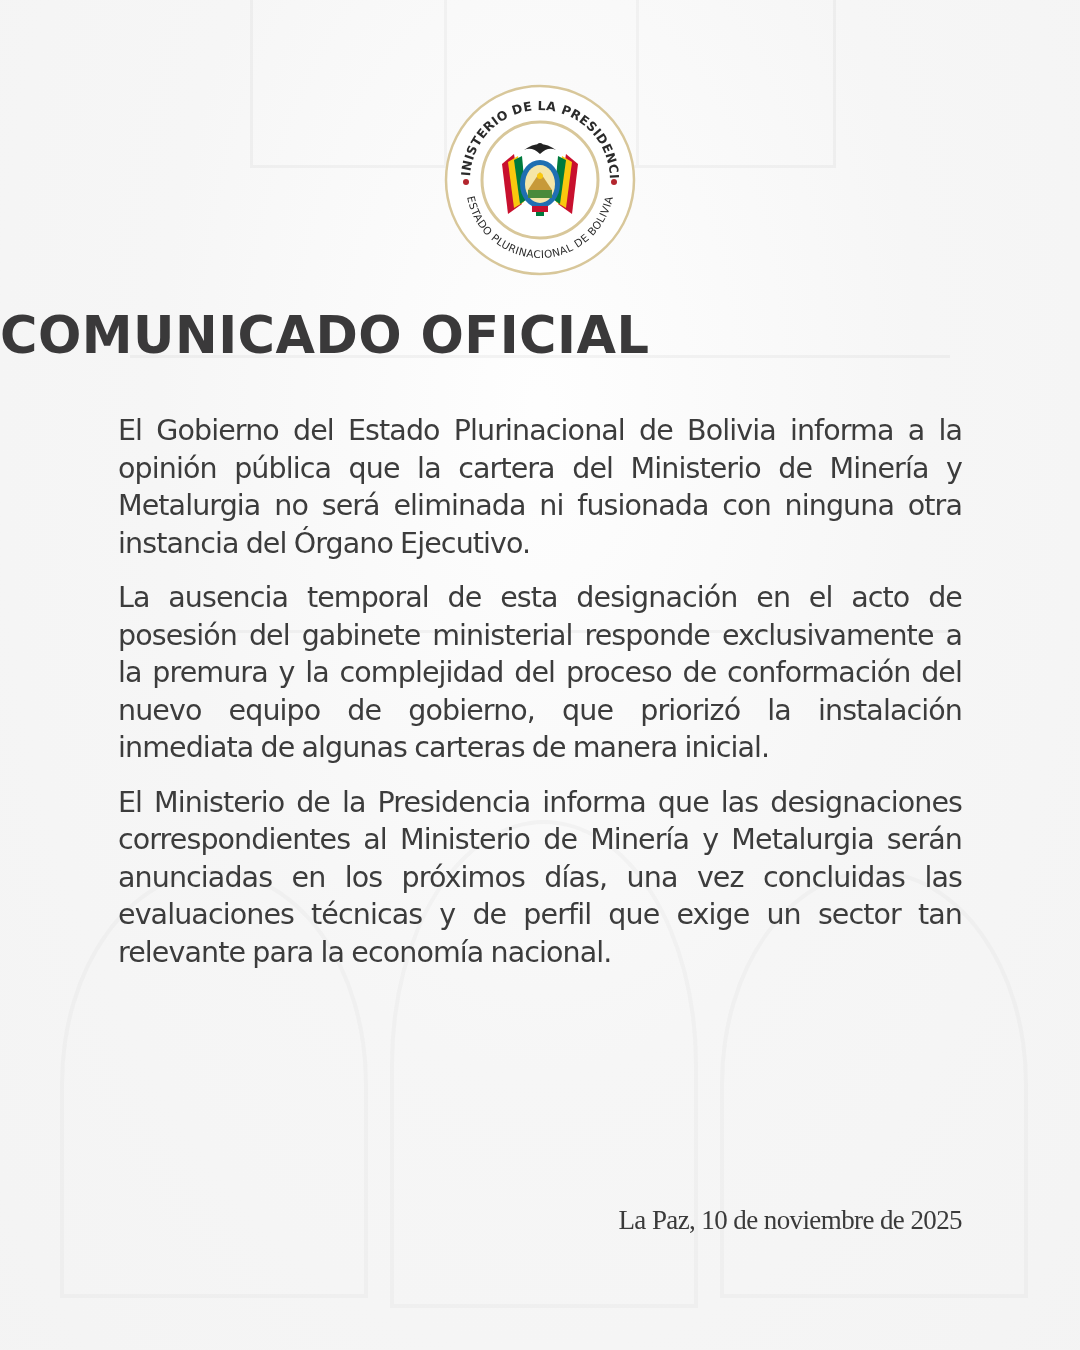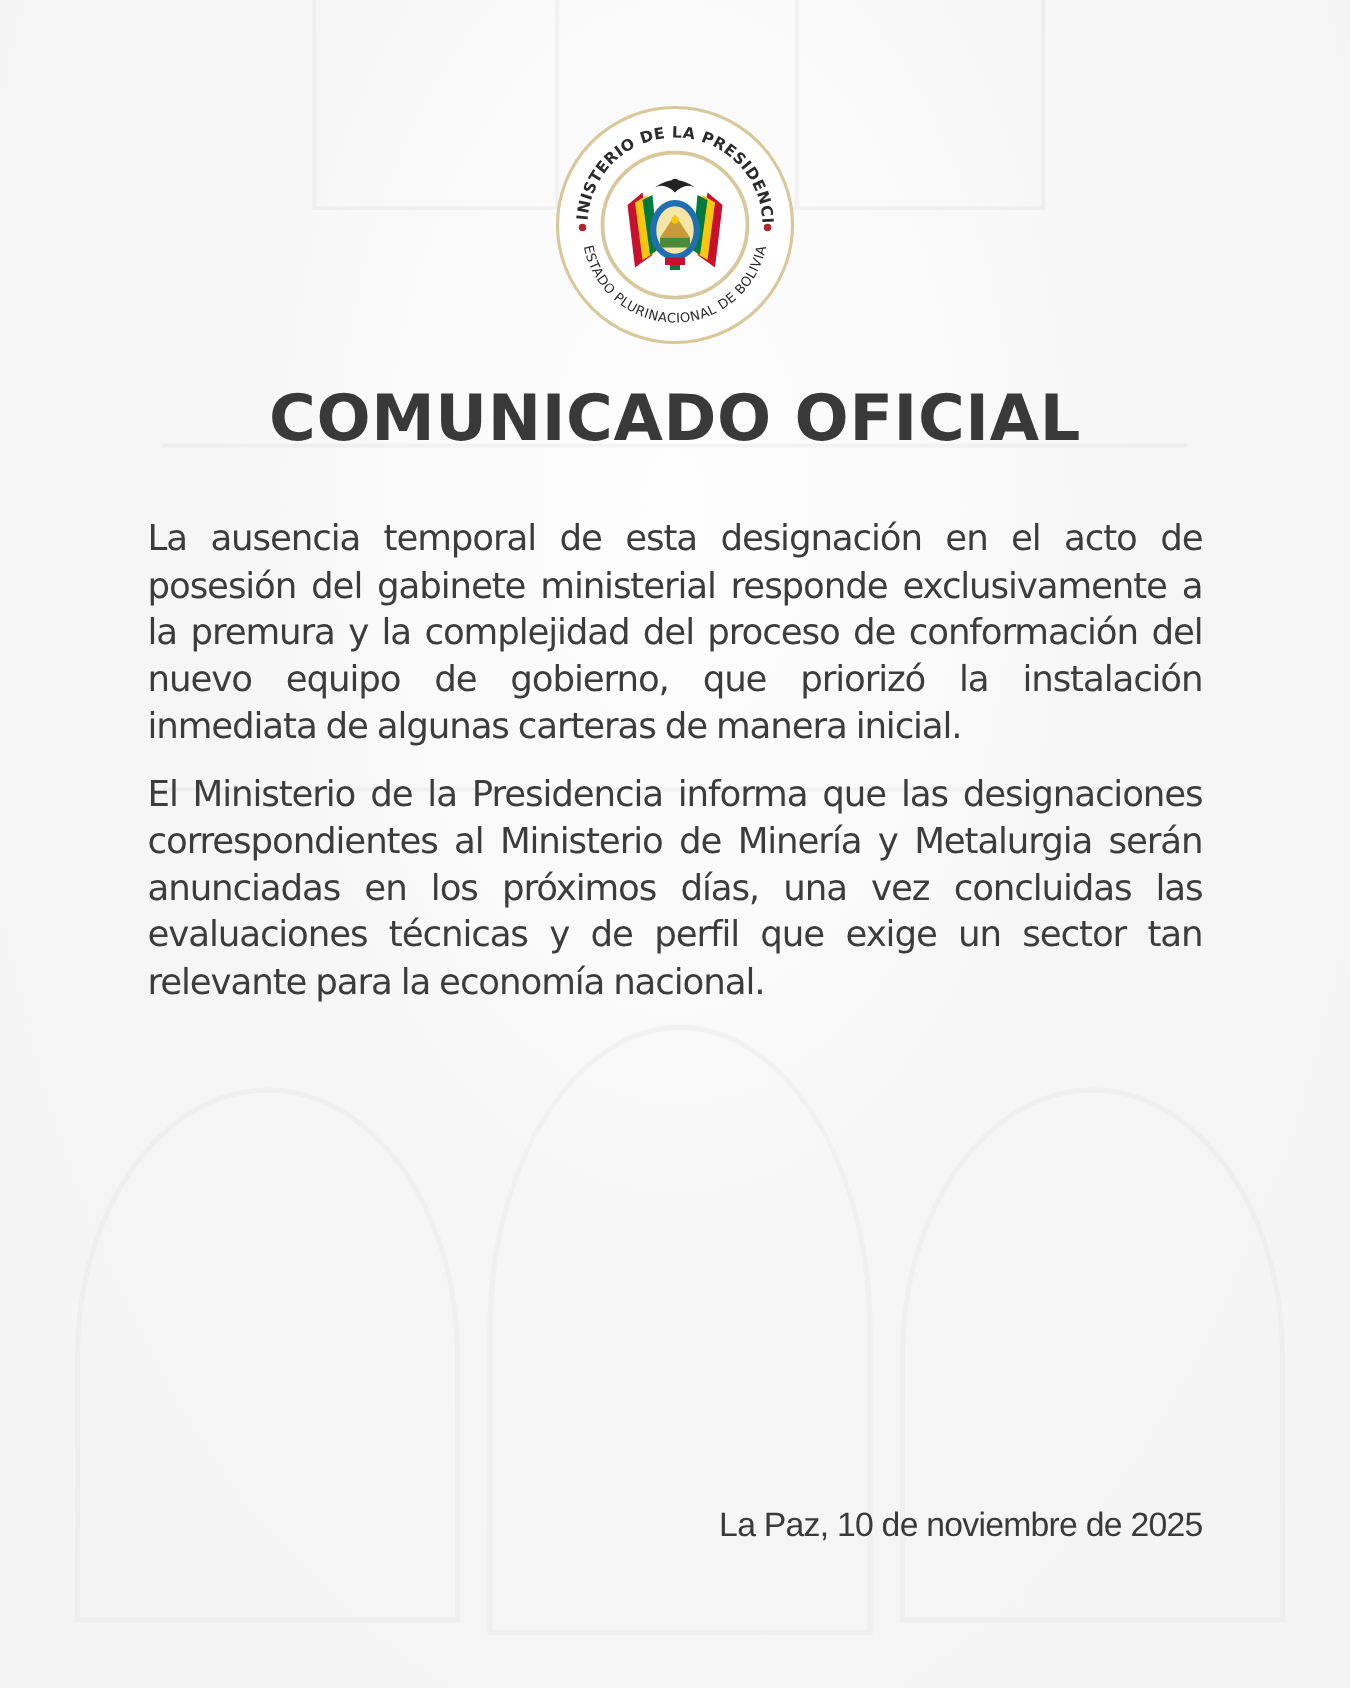--- a/index.html
+++ b/index.html
@@ -68,21 +68,21 @@
       width: 192px;
       height: 192px;
     }
     .seal svg { width: 192px; height: 192px; display: block; }
 
     .title {
       position: absolute;
       left: 0;
       right: 0;
       top: 306px;
-      text-align: center;
+      text-align: left;
       font-family: "DejaVu Sans", sans-serif;
       font-weight: bold;
       font-size: 51px;
       letter-spacing: 0.5px;
       color: #3a393a;
       margin: 0;
     }
     .body-text {
       position: absolute;
       left: 118px;
@@ -97,21 +97,21 @@
     }
     .body-text p {
       margin: 0 0 17px 0;
       text-align: justify;
       text-align-last: left;
     }
     .date {
       position: absolute;
       right: 118px;
       top: 1205px;
-      font-family: Liberation Sans, sans-serif;
+      font-family: Liberation Serif, serif;
       font-size: 27px;
       color: #3a3a3a;
       letter-spacing: -0.6px;
     }
   </style>
 </head>
 <body>
 
 <div class="bg"></div>
 <div class="bg-window"></div>
@@ -159,19 +159,20 @@
       <circle cx="96" cy="62" r="3" fill="#222"></circle>
 
       <rect x="88" y="122" width="16" height="6" fill="#c8102e"></rect>
       <rect x="92" y="128" width="8" height="4" fill="#007a3d"></rect>
     </svg>
   </div>
 
   <h1 class="title">COMUNICADO OFICIAL</h1>
 
   <div class="body-text">
+    <p>El Gobierno del Estado Plurinacional de Bolivia informa a la opinión pública que la cartera del Ministerio de Minería y Metalurgia no será eliminada ni fusionada con ninguna otra instancia del Órgano Ejecutivo.</p>
     <p>La ausencia temporal de esta designación en el acto de posesión del gabinete ministerial responde exclusivamente a la premura y la complejidad del proceso de conformación del nuevo equipo de gobierno, que priorizó la instalación inmediata de algunas carteras de manera inicial.</p>
     <p>El Ministerio de la Presidencia informa que las designaciones correspondientes al Ministerio de Minería y Metalurgia serán anunciadas en los próximos días, una vez concluidas las evaluaciones técnicas y de perfil que exige un sector tan relevante para la economía nacional.</p>
   </div>
 
   <div class="date">La Paz, 10 de noviembre de 2025</div>
 
 </div>
 
 </body></html>

